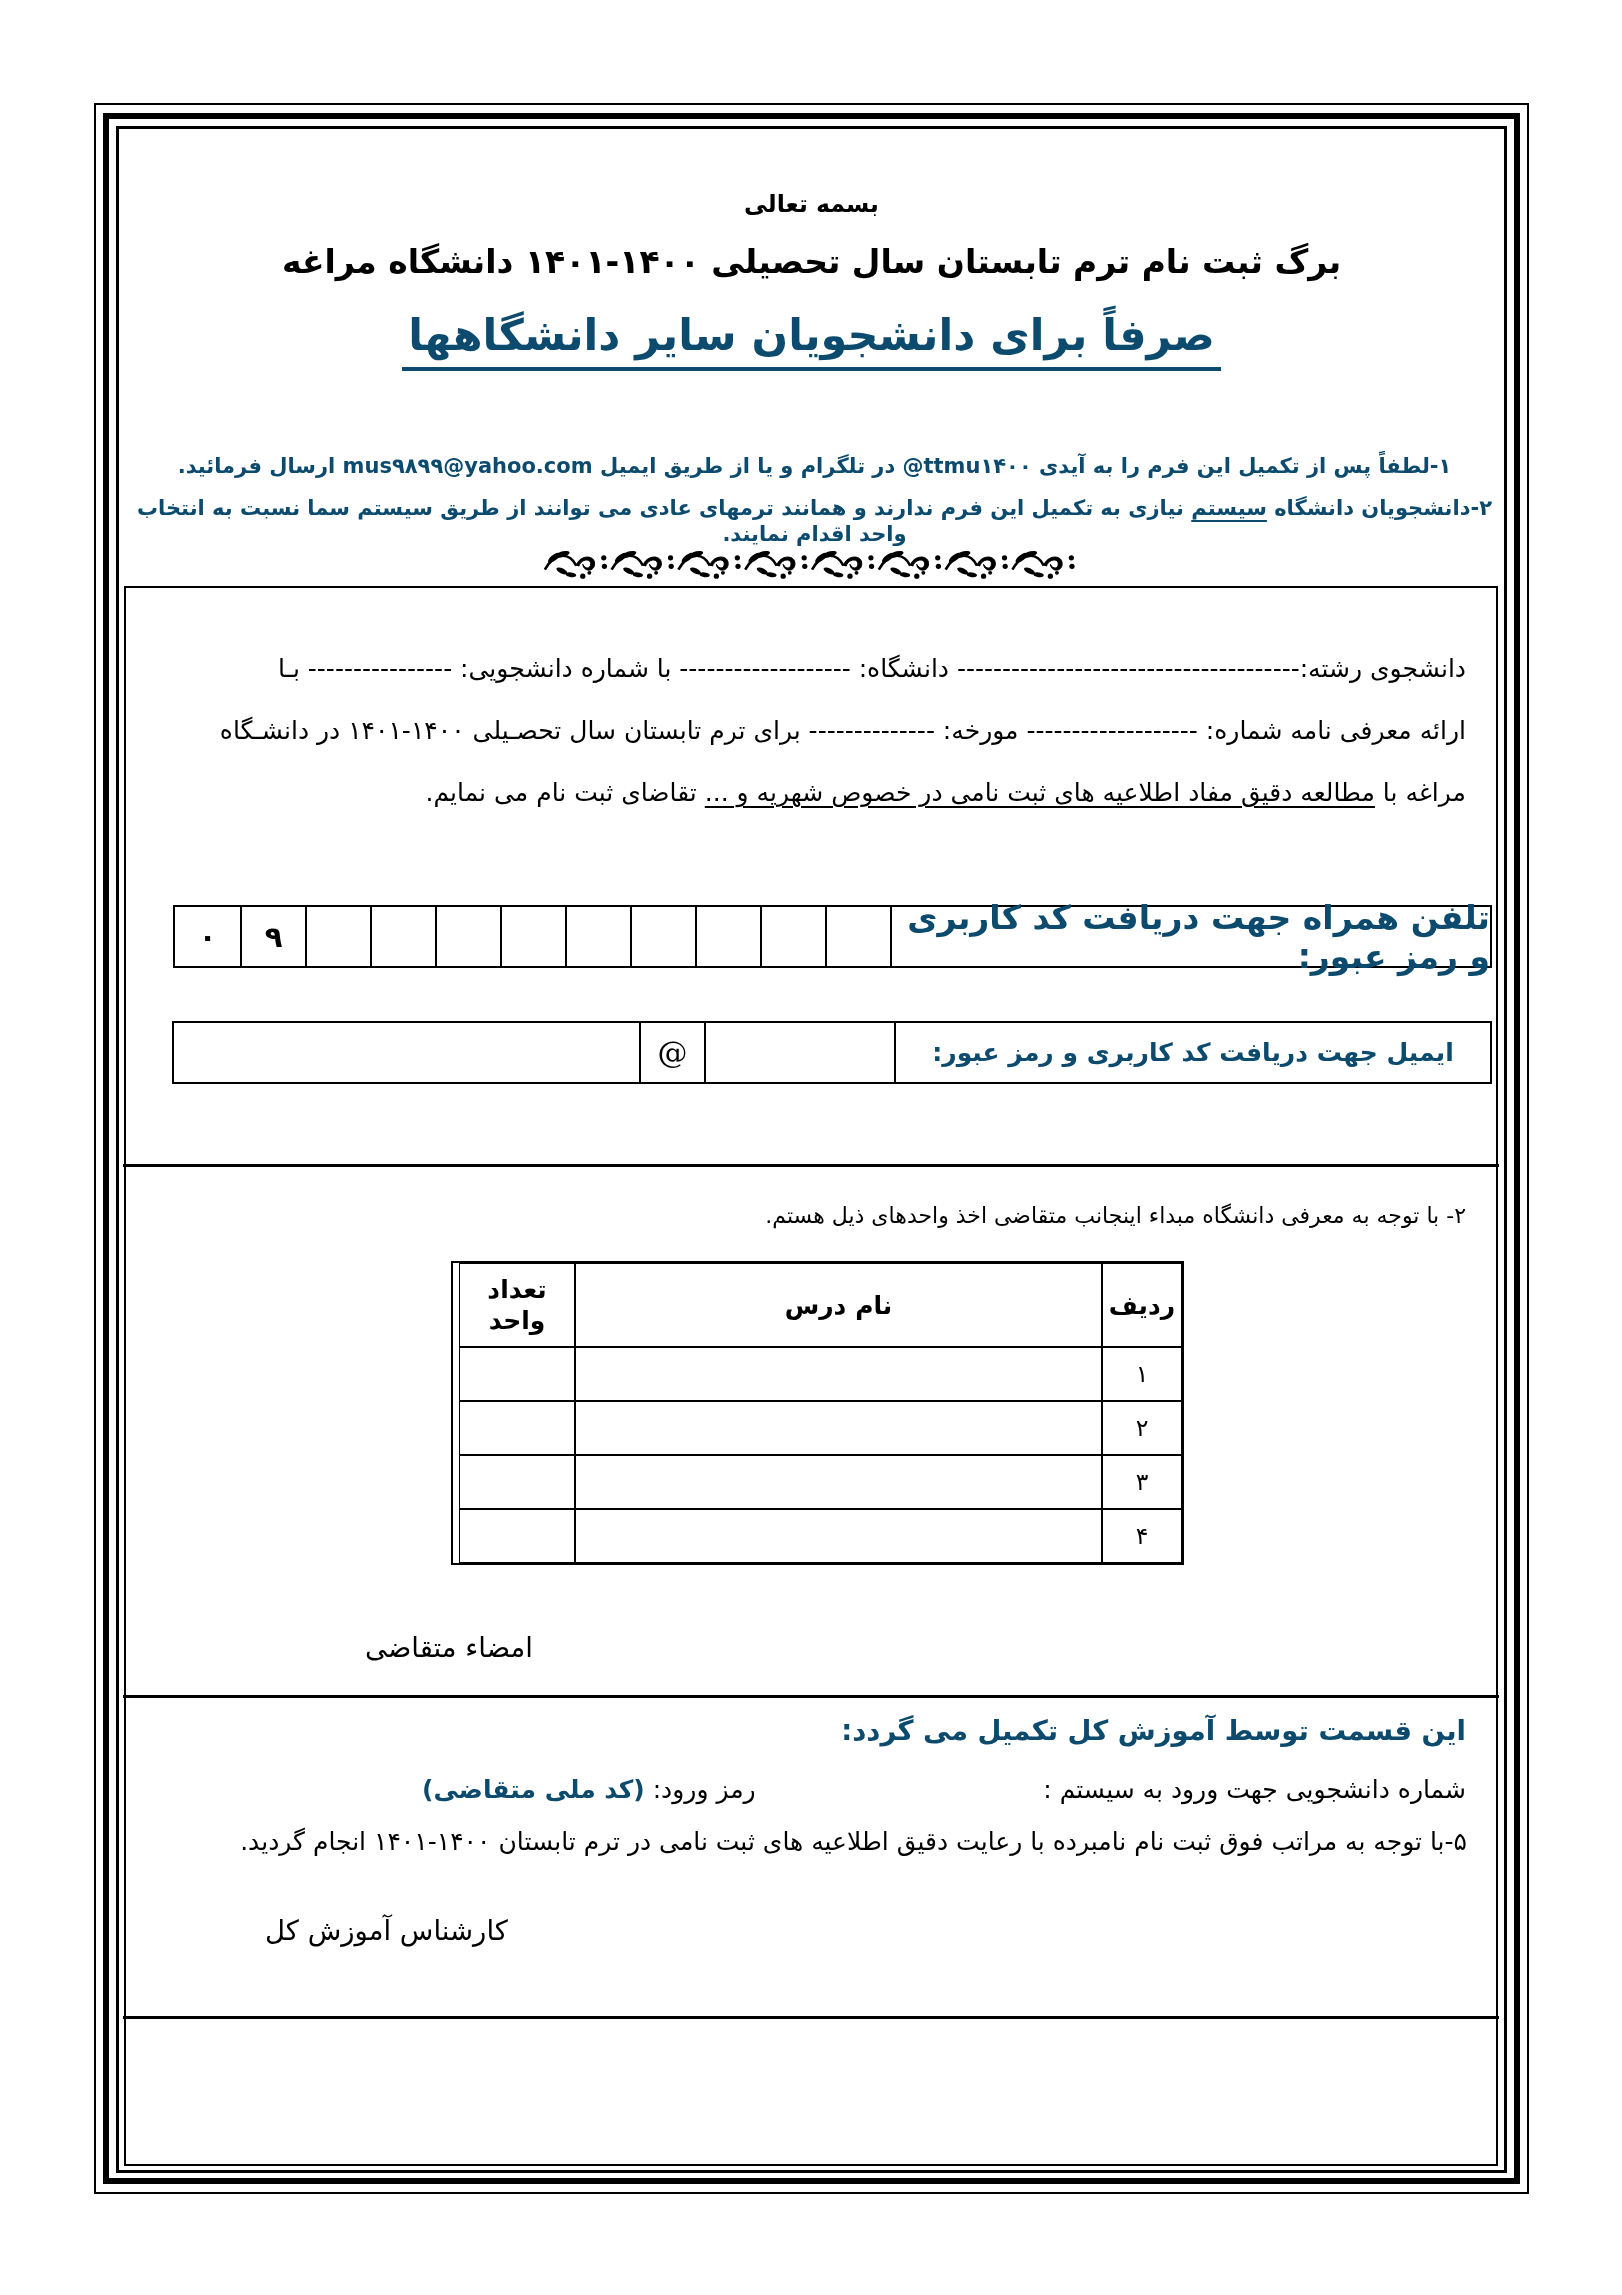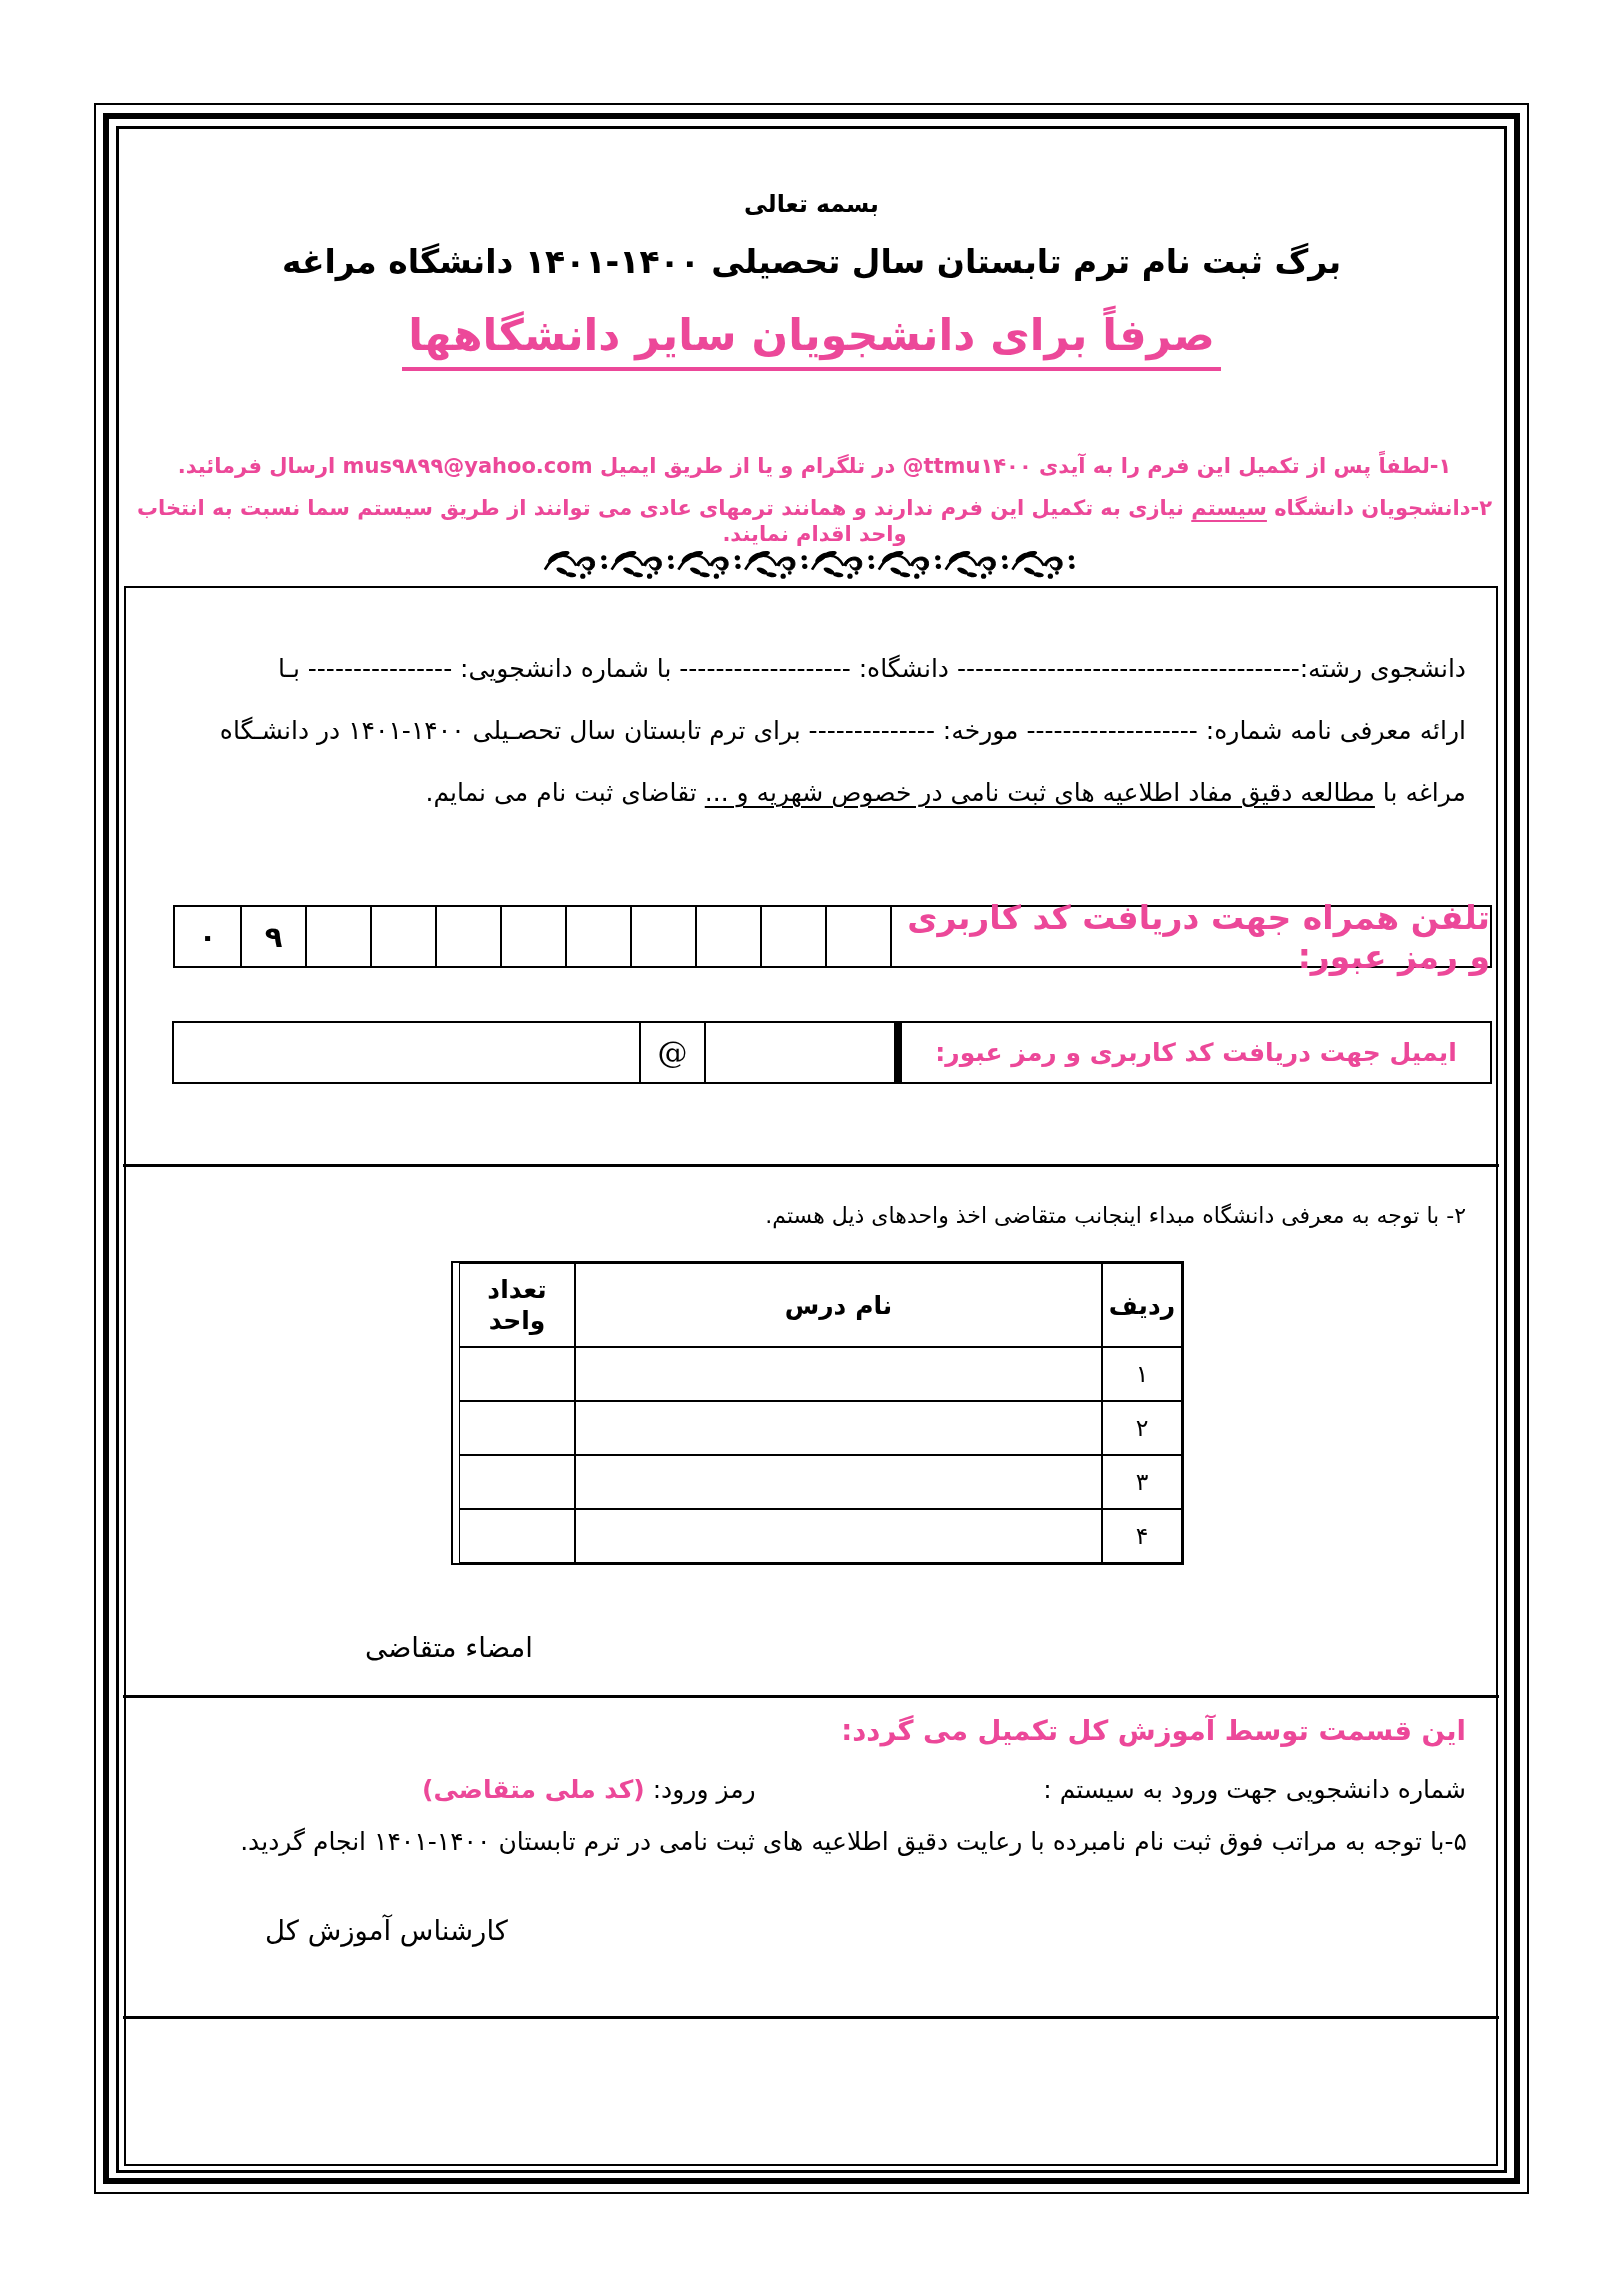--- a/index.html
+++ b/index.html
@@ -12,21 +12,21 @@
   .page { position:relative; width:1623px; height:2295px; direction:rtl; overflow:hidden; background:#fff; }
 
   
   .frame { position:absolute; border-style:solid; border-color:#000; pointer-events:none; }
   .frame.outer { left:94px; top:103px; right:94px; bottom:101px; border-width:2.6px; }
   .frame.mid   { left:103px; top:113px; right:103px; bottom:111px; border-width:6.5px; }
   .frame.inner { left:116px; top:126px; right:116px; bottom:122px; border-width:3.3px; }
 
   .abs { position:absolute; }
   .center { left:0; right:0; text-align:center; }
-  .red  { color:#ec4899; }
+  .red  { color:#0c4a6e; }
 
   .besmeleh { top:190px; font-size:23.6px; font-weight:bold; }
   .main-title { top:242px; font-size:33px; font-weight:bold; letter-spacing:-0.7px; }
   .red-title { top:310px; font-size:43px; font-weight:bold; }
   .red-title .u-wrap { display:inline-block; border-bottom:4.6px solid currentColor; padding:0 6.5px 6.5px 6.5px; }
 
   .instr { left:121px; right:115px; text-align:center; font-size:21px; font-weight:bold; line-height:26px; }
   .instr1 { top:453px; }
   .instr2 { top:495px; }
   .u3 { text-decoration:underline; text-decoration-thickness:2px; text-underline-offset:5.2px; }
@@ -49,21 +49,21 @@
   .phone-label { flex:1 1 auto; border-left:2px solid #000; display:flex; align-items:center; justify-content:center;
                  font-size:33px; font-weight:bold; direction:rtl; }
 
   
   .email-table { left:172px; top:1021px; width:1320px; height:63px; border:2.6px solid #000;
                  display:flex; direction:ltr; }
   .email-user { width:465px; flex:0 0 auto; }
   .email-at   { width:65px; flex:0 0 auto; border-left:2px solid #000;
                 display:flex; align-items:center; justify-content:center; font-size:30px; font-family:"DejaVu Serif", serif; }
   .email-mid  { width:190px; flex:0 0 auto; border-left:2px solid #000; }
-  .email-label{ flex:1 1 auto; border-left:8px solid #000000; display:flex; align-items:center; justify-content:center;
+  .email-label{ flex:1 1 auto; border-left:2px solid #000000; display:flex; align-items:center; justify-content:center;
                 font-size:25px; font-weight:bold; direction:rtl; }
 
   .sec2-intro { top:1183px; right:157px; font-size:22px;margin-top:20px; }
 
   
   .course-table { left:451px; top:1261px; width:733px; border:2px solid #000;
                   display:grid; direction:rtl;
                   grid-template-columns:80px 527px 116px;
                   grid-template-rows:84px 54px 54px 54px 54px; }
   .course-table > div { border:1.3px solid #000; display:flex; align-items:center; justify-content:center;

